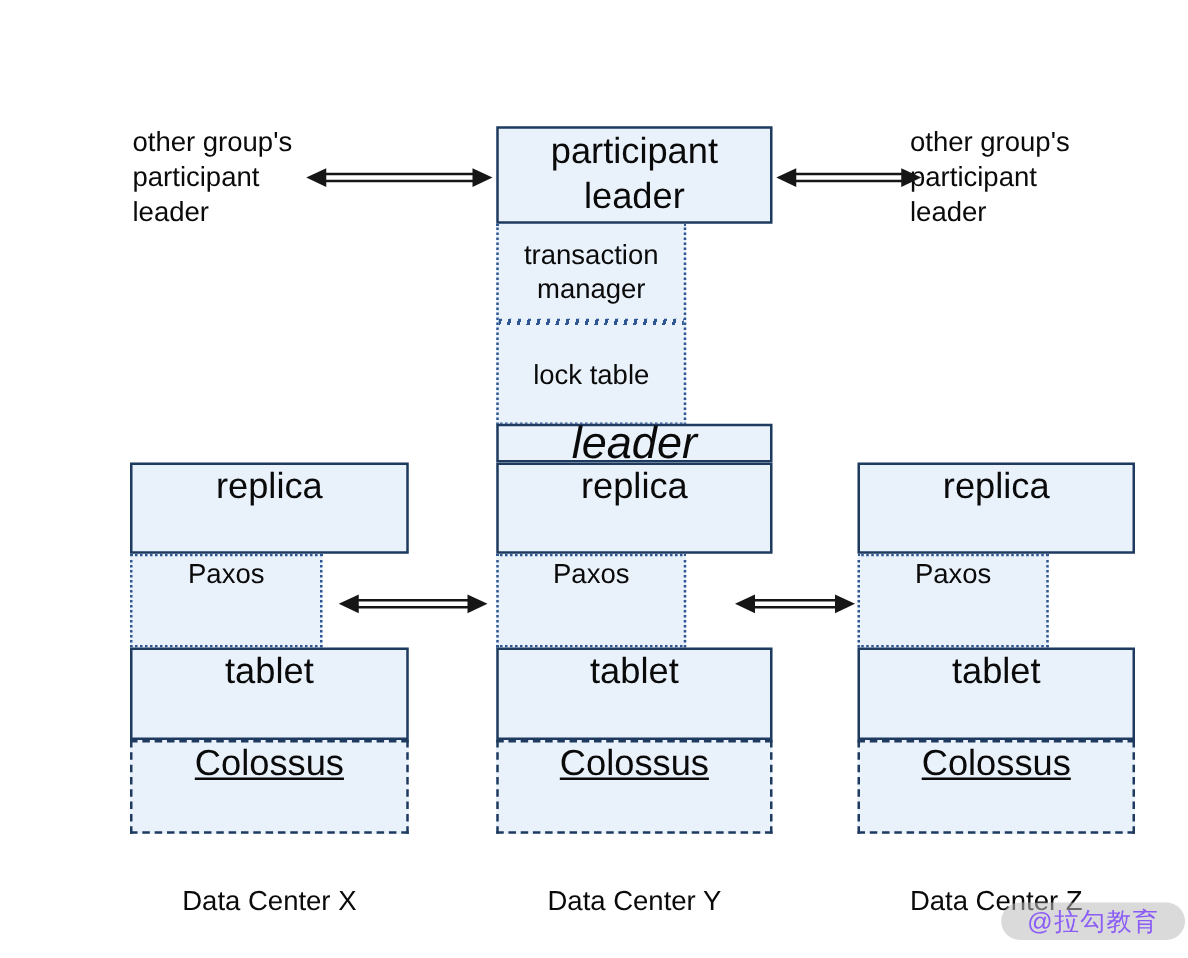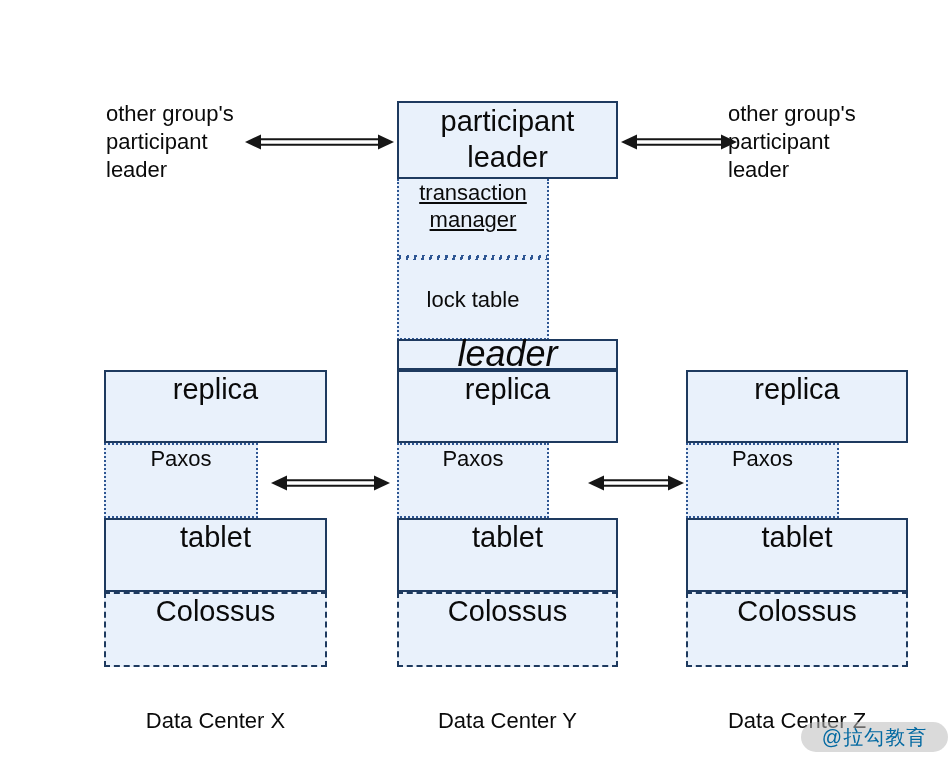--- a/index.html
+++ b/index.html
@@ -12,47 +12,48 @@
     background:#e9f1fb; border:2.5px solid #1e3a5f;
     display:flex; align-items:flex-start; justify-content:center;
     text-align:center; font-size:29px; line-height:34px;
   }
   .box-inner { max-width:170px; }
   .dotted {
     border:2px dotted #2e5693;
   }
   .dashed {
     border:2.5px dashed #1e3a5f;
+    text-decoration:underline;
   }
   .label-md { font-size:22px; line-height:27px; }
   .leader-strip { font-style:italic; font-size:36px; line-height:26px; }
   .tm-lock {
     position:absolute; box-sizing:border-box; background:#e9f1fb;
     border-left:2px dotted #2e5693; border-right:2px dotted #2e5693;
     border-bottom:2px dotted #2e5693;
     display:flex; flex-direction:column;
   }
-  .tm-cell { flex:0 0 76px; display:flex; justify-content:center; text-align:center;text-decoration:underline; }
+  .tm-cell { flex:0 0 76px; display:flex; align-items:center; justify-content:center; text-align:center; }
   .lock-cell { flex:1; display:flex; align-items:center; justify-content:center; text-align:center; }
   .hatch {
     flex:0 0 5px;
     background:repeating-linear-gradient(105deg, #2e5693 0 2.5px, transparent 2.5px 7.5px);
   }
   .side-label {
     position:absolute; width:164px; text-align:left;
     font-size:22px; line-height:28px;
   }
   .dc-label {
     position:absolute; top:708px; text-align:center; font-size:22px; line-height:26px;
   }
   #arrows { position:absolute; left:0; top:0; pointer-events:none; }
   #watermark {
     position:absolute; left:801px; top:722px; width:147px; height:30px;
     border-radius:15px; background:rgba(187,187,187,0.55);
-    color:#0369a1; font-size:20px; display:flex; align-items:center; justify-content:center;
+    color:#8b5cf6; font-size:20px; display:flex; align-items:center; justify-content:center;
     z-index:10; letter-spacing:1px;
   }
 </style>
 </head>
 <body>
 
 <div id="canvas">
 
   <div class="side-label" style="left:106px; top:100px;">other group's participant leader</div>
   <div class="side-label" style="left:728px; top:100px;">other group's participant leader</div>

